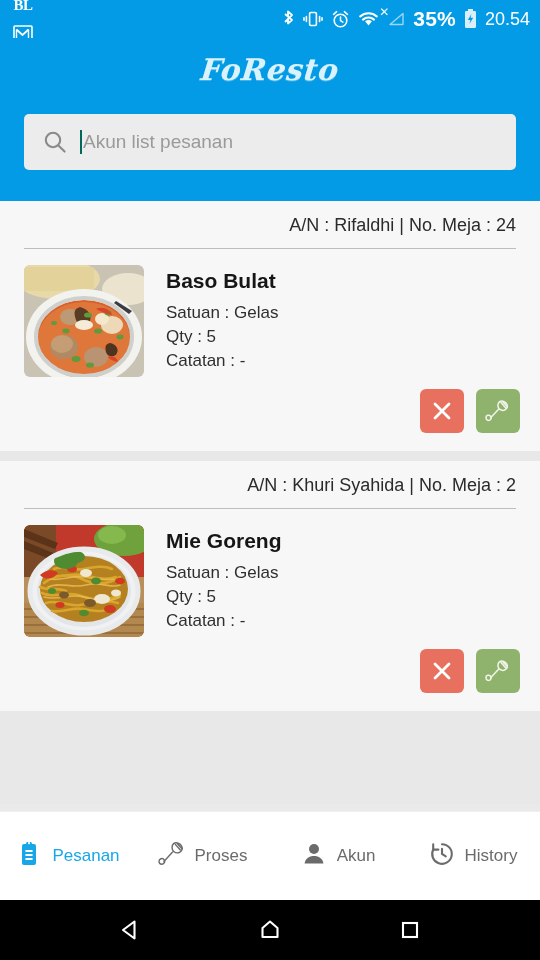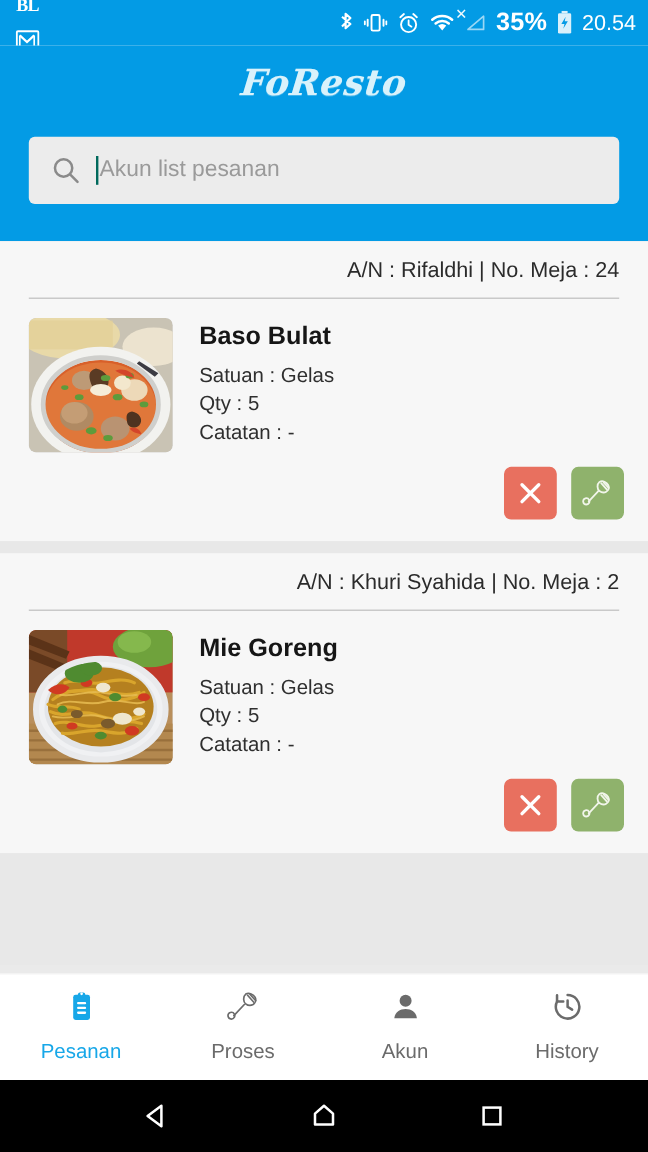--- a/index.html
+++ b/index.html
@@ -74,21 +74,21 @@
   .abtn.cook { background:#8fb26c; }
   .gap { height:10px; background:#e8e8e8; }
   .tail { height:93px; background:#e8e8e8; }
 
   
   .bottomnav {
     flex:0 0 89px; background:#fff; display:flex;
     border-top:1px solid #f0f0f0;
   }
   .navitem {
-    flex:1; display:flex; flex-direction:column; align-items:center;
+    flex:1; display:flex; flex-direction:row; align-items:center;
     justify-content:center; gap:9px; cursor:pointer; color:#6b6b6b;
   }
   .navitem.active { color:#17a7e8; }
   .navlabel { font-size:17px; }
 
   
   .androidnav {
     flex:0 0 60px; background:#000; display:flex;
     align-items:center; justify-content:space-around; padding:0 60px;
   }

